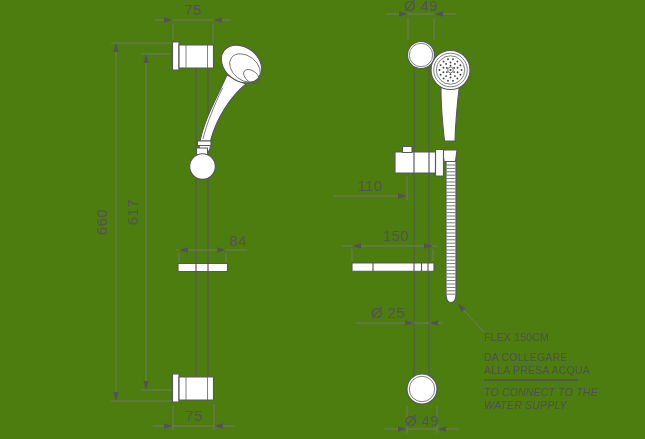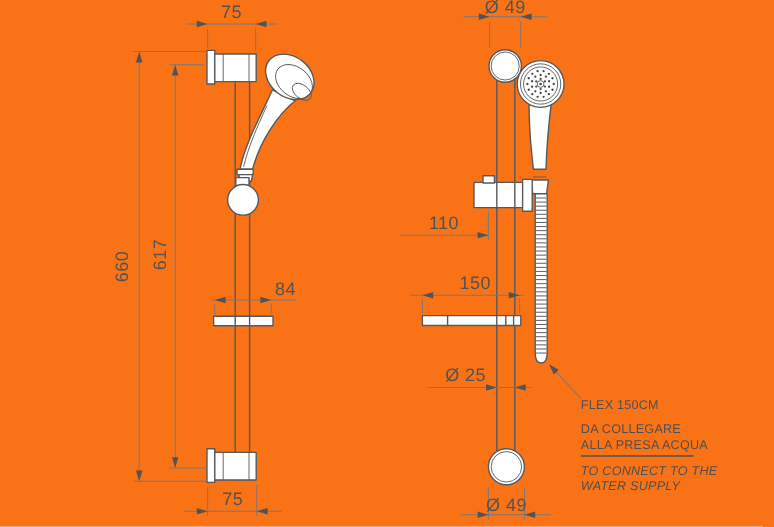--- a/index.html
+++ b/index.html
@@ -1,16 +1,16 @@
 <!DOCTYPE html>
 <html><head>
 <meta charset="utf-8">
 <style>
   html,body{margin:0;padding:0;background:#ffffff;}
-  .canvas{position:relative;width:645px;height:439px;background:#f97316;overflow:hidden;
+  .canvas{position:relative;width:645px;height:439px;background:#4d7c0f;overflow:hidden;
           font-family:"Liberation Sans", sans-serif;}
   svg{display:block;}
   
   .o  {stroke:#56585c;fill:none;stroke-width:1.15;stroke-linejoin:round;stroke-linecap:butt;}
   .of {stroke:#56585c;fill:#ffffff;stroke-width:1.15;stroke-linejoin:round;}
   .thin{stroke-width:0.75;}
   
   .d  {stroke:#77797c;fill:none;stroke-width:0.85;}
   .a  {fill:#515356;stroke:none;}
   .rib{stroke:#56585c;fill:none;stroke-width:0.8;}

